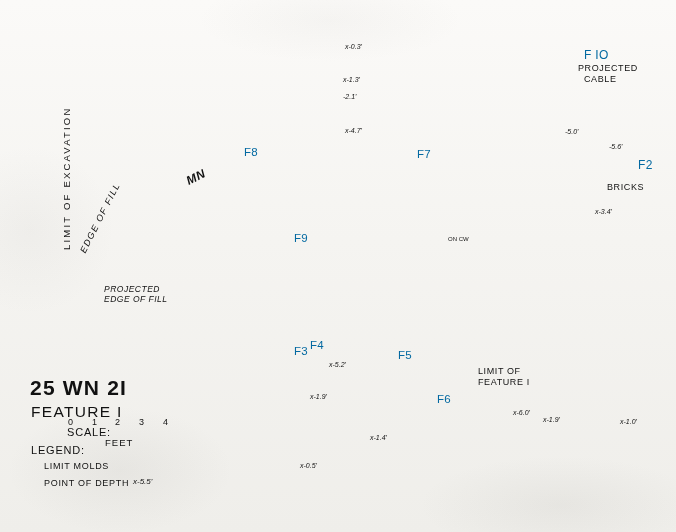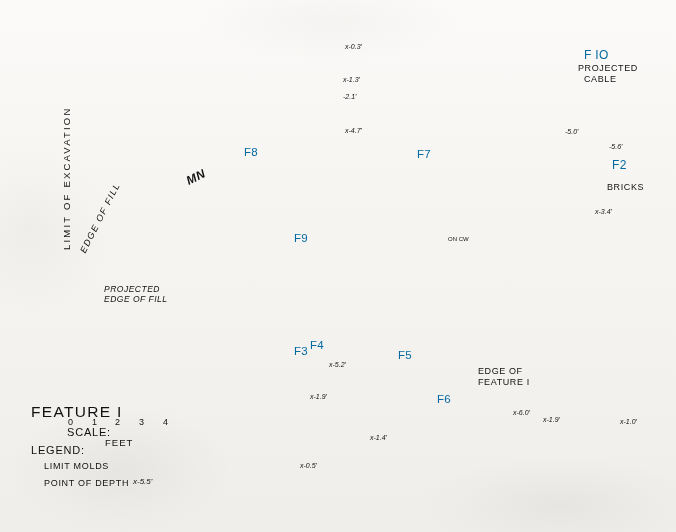--- a/index.html
+++ b/index.html
@@ -25,21 +25,21 @@
   #t-podv{left:133px;top:477px;font-size:8px;font-style:italic;}
   .flab{position:absolute;font-size:11.5px;font-weight:400;color:#0369a1;letter-spacing:.3px;}
   #l-f8{left:244px;top:146px;}
   #l-f7{left:376px;top:148px;margin-left:41px;}
   #l-f9{left:294px;top:232px;}
   #l-f3{left:274px;top:345px;margin-left:20px;}
   #l-f4{left:310px;top:339px;}
   #l-f5{left:398px;top:349px;}
   #l-f6{left:437px;top:393px;text-align:center;}
   #l-f10{left:584px;top:48px;font-size:12px;}
-  #l-f2{left:599px;top:158px;font-size:12px;padding-left:13px;}
+  #l-f2{left:625px;top:158px;font-size:12px;padding-left:13px;}
   .sub{position:absolute;font-size:9px;color:#111;letter-spacing:.6px;line-height:11px;}
   #s-tel{left:578px;top:63px;}
   #s-brk{left:607px;top:170px;margin-top:12px;}
   #s-lof{left:478px;top:366px;line-height:11px;}
   .vlab{position:absolute;font-size:9.5px;letter-spacing:2.2px;color:#111;
     transform-origin:0 0;transform:rotate(-90deg);white-space:nowrap;}
   #v-lim{left:61px;top:250px;}
   .ang{position:absolute;font-size:9px;font-style:italic;letter-spacing:1.4px;color:#111;white-space:nowrap;transform-origin:0 0;}
   #a-eof{left:78px;top:250px;transform:rotate(-63deg);}
   #a-proj{left:104px;top:284px;font-size:8.5px;font-style:italic;line-height:10px;letter-spacing:.5px;}
@@ -438,20 +438,21 @@
     </g>
 
     <g>
       <circle cx="133" cy="465" r="5" fill="#1b1b1b"></circle>
       <rect x="144" y="459" width="11" height="11" fill="#1b1b1b"></rect>
     </g>
   </svg>
 
   <div class="paper"></div>
 
+  <div class="ttl" id="t-site">25 WN 2I</div>
   <div class="ttl" id="t-feat">FEATURE I</div>
   <div class="ttl" id="t-scale">SCALE:</div>
   <div class="ttl" id="t-feet">FEET</div>
   <div class="ttl" id="t-legend">LEGEND:</div>
   <div class="ttl" id="t-pm">LIMIT MOLDS</div>
   <div class="ttl" id="t-pod">POINT OF DEPTH</div>
   <div class="ttl" id="t-podv">x-5.5'</div>
 
   <div class="sc-n" style="left:68px;top:417px;">0</div>
   <div class="sc-n" style="left:92px;top:417px;">1</div>
@@ -468,21 +469,21 @@
   <div class="flab" id="l-f6">F6</div>
   <div class="flab" id="l-f10">F IO</div>
   <div class="flab" id="l-f2">F2</div>
 
   <div class="sub" id="s-tel">
     <div>PROJECTED</div>
     <div style="margin-left:6px;">CABLE</div>
   </div>
   <div class="sub" id="s-brk">BRICKS</div>
   <div class="sub" id="s-lof">
-    <div>EDGE OF</div>
+    <div>LIMIT OF</div>
     <div>FEATURE I</div>
   </div>
 
   <div class="vlab" id="v-lim">LIMIT OF EXCAVATION</div>
   <div class="ang" id="a-eof">EDGE OF FILL</div>
   <div class="ang" id="a-mn">MN</div>
   <div class="ttl" id="a-proj">
     <div>PROJECTED</div>
     <div>EDGE OF FILL</div>
   </div>

